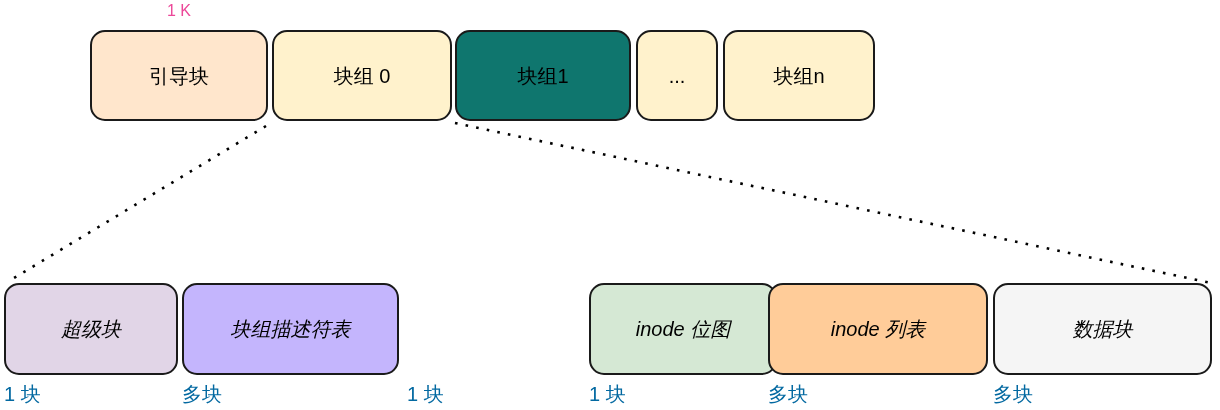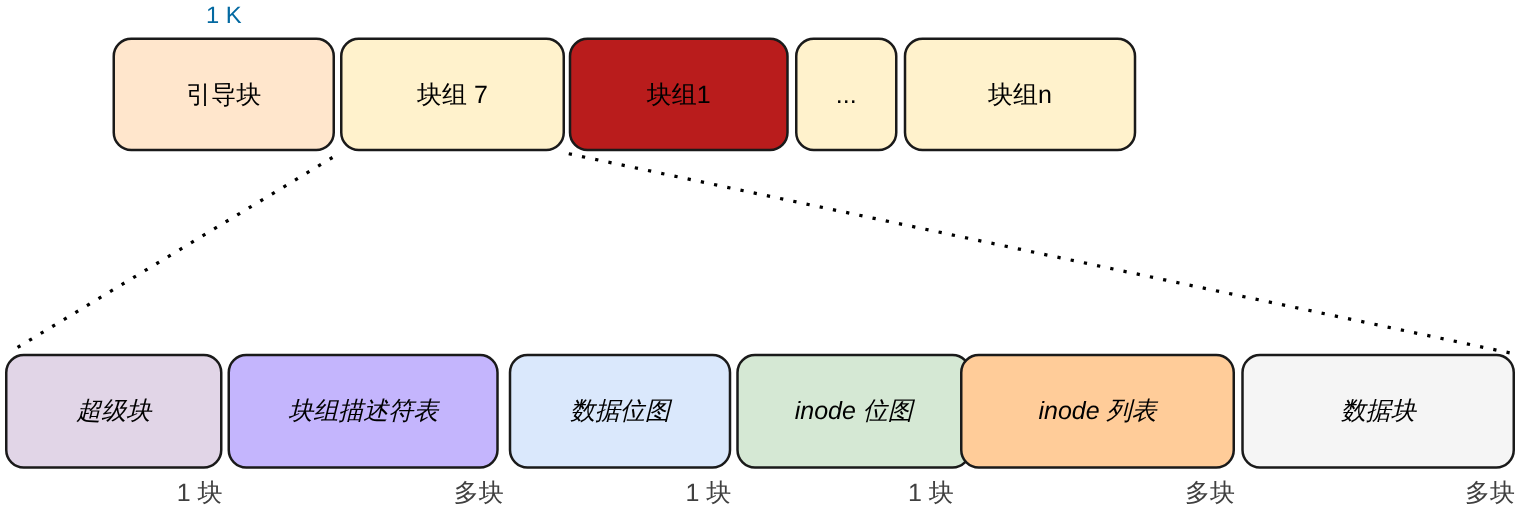--- a/index.html
+++ b/index.html
@@ -28,30 +28,30 @@
     line-height: 1;
   }
   .box.top-row { top: 30px; height: 91px; }
   .box.bottom-row { top: 283px; height: 92px; font-style: italic; }
   .size-label {
     position: absolute;
     top: 2px;
     left: 90px;
     width: 178px;
     text-align: center;
-    font-size: 19px;
-    color: #0369a1;
+    font-size: 16px;
+    color: #ec4899;
   }
   .count-label {
     position: absolute;
     top: 381px;
     height: 26px;
-    text-align: right;
+    text-align: left;
     font-size: 20px;
-    color: #404040;
+    color: #0369a1;
   }
   .overlay {
     position: absolute;
     top: 0;
     left: 0;
     pointer-events: none;
   }
   .box-label { white-space: nowrap; }
 </style>
 </head>
@@ -63,40 +63,37 @@
 
   <svg class="overlay" width="1220" height="410" viewBox="0 0 1220 410">
     <line x1="266" y1="126" x2="9" y2="281" stroke="#000000" stroke-width="2.6" stroke-dasharray="2.6 8.2"></line>
     <line x1="455" y1="123" x2="1211" y2="283" stroke="#000000" stroke-width="2.6" stroke-dasharray="2.6 8.2"></line>
   </svg>
 
   <div class="box top-row" style="left: 90px; width: 178px; background: rgb(255, 230, 204);">
     <span class="box-label">引导块</span>
   </div>
   <div class="box top-row" style="left: 272px; width: 180px; background: rgb(255, 242, 204);">
-    <span class="box-label">块组 7</span>
+    <span class="box-label">块组 0</span>
   </div>
-  <div class="box top-row" style="left: 455px; width: 176px; background: #b91c1c;">
+  <div class="box top-row" style="left: 455px; width: 176px; background: #0f766e;">
     <span class="box-label">块组1</span>
   </div>
   <div class="box top-row" style="left: 636px; width: 82px; background: rgb(255, 242, 204);">
     <span class="box-label">...</span>
   </div>
-  <div class="box top-row" style="left: 723px; width: 186px; background: rgb(255, 242, 204);">
+  <div class="box top-row" style="left: 723px; width: 152px; background: rgb(255, 242, 204);">
     <span class="box-label">块组n</span>
   </div>
 
   <div class="box bottom-row" style="left: 4px; width: 174px; background: rgb(225, 213, 231);">
     <span class="box-label">超级块</span>
   </div>
   <div class="box bottom-row" style="left: 182px; width: 217px; background: #c4b5fd;">
     <span class="box-label">块组描述符表</span>
-  </div>
-  <div class="box bottom-row" style="left: 407px; width: 178px; background: rgb(218, 232, 252);">
-    <span class="box-label">数据位图</span>
   </div>
   <div class="box bottom-row" style="left: 589px; width: 188px; background: rgb(213, 232, 212);">
     <span class="box-label">inode 位图</span>
   </div>
   <div class="box bottom-row" style="left: 768px; width: 220px; background: rgb(255, 204, 153);">
     <span class="box-label">inode 列表</span>
   </div>
   <div class="box bottom-row" style="left: 993px; width: 219px; background: rgb(245, 245, 245);">
     <span class="box-label">数据块</span>
   </div>

